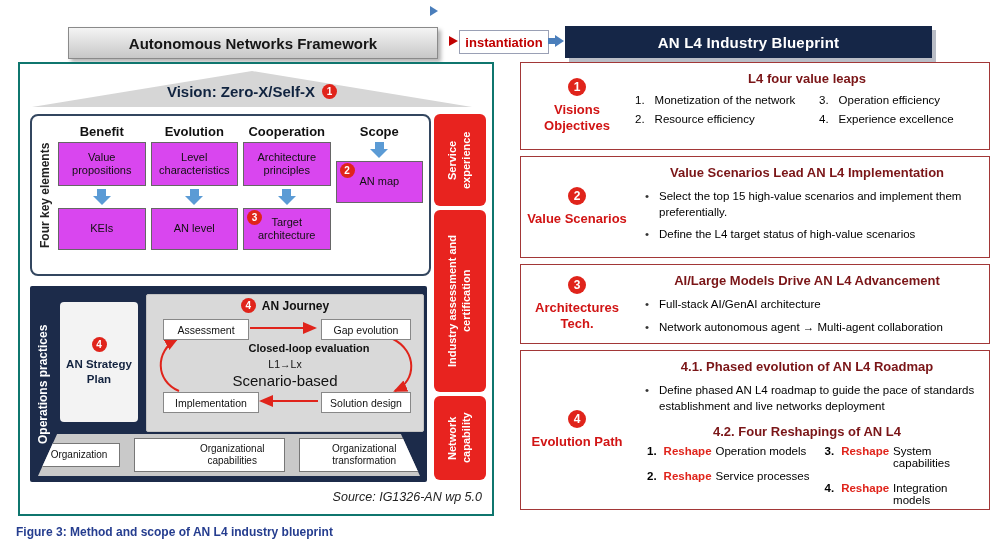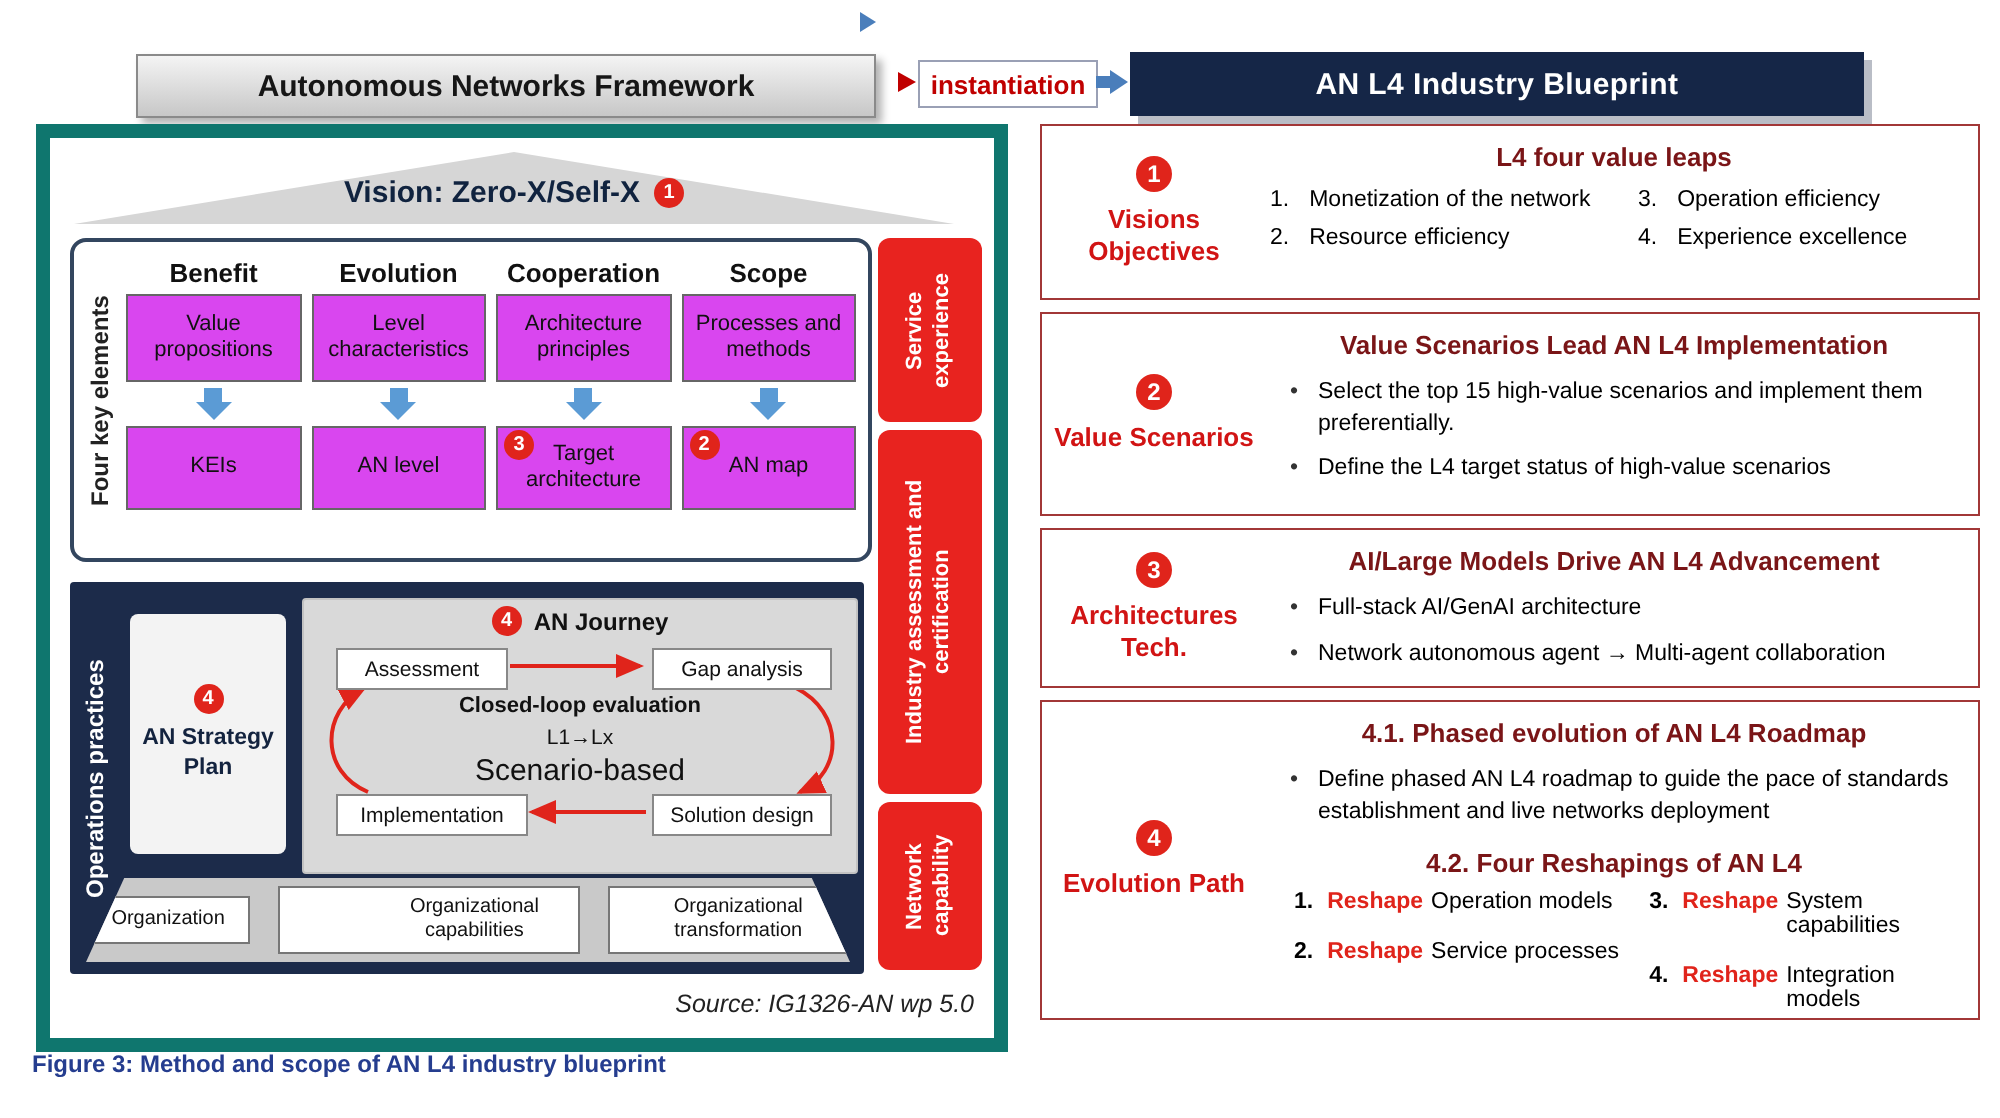--- a/index.html
+++ b/index.html
@@ -27,21 +27,21 @@
     color:#fff;font-weight:bold;font-size:15px;letter-spacing:.2px;}
 
   
   .badge{display:inline-flex;align-items:center;justify-content:center;border-radius:50%;
     background:#e0241b;color:#fff;font-weight:bold;flex:0 0 auto;}
   .badge.sm{width:15px;height:15px;font-size:10px;}
   .badge.md{width:18px;height:18px;font-size:12px;}
 
   
   .panel-left{position:absolute;left:18px;top:62px;width:472px;height:450px;
-    border:7px solid #0f766e;background:#fff;}
+    border:2px solid #0f766e;background:#fff;}
   .roof{position:absolute;left:12px;top:7px;width:440px;height:36px;background:#d6d6d6;
     clip-path:polygon(50% 0,100% 100%,0 100%);}
   .vision-row{position:absolute;left:0;top:19px;width:464px;display:flex;align-items:center;
     justify-content:center;gap:7px;font-weight:bold;font-size:15px;color:#10233f;}
 
   .key-box{position:absolute;left:10px;top:50px;width:397px;height:158px;
     border:2px solid #33465f;border-radius:8px;background:#fff;}
   .vtext{writing-mode:vertical-rl;transform:rotate(180deg);
     display:flex;align-items:center;justify-content:center;text-align:center;}
   .key-label{position:absolute;left:2px;top:0;height:100%;width:22px;
@@ -75,21 +75,21 @@
   .j-title{position:absolute;left:0;top:3px;width:100%;display:flex;align-items:center;justify-content:center;gap:6px;
     font-weight:bold;font-size:12px;color:#111;}
   .j-svg{position:absolute;left:0;top:0;pointer-events:none;}
   .jbox{position:absolute;border:1px solid #888;background:#fff;display:flex;align-items:center;justify-content:center;
     font-size:10.5px;}
   .j-assess{left:16px;top:24px;width:84px;height:19px;}
   .j-gap{left:174px;top:24px;width:88px;height:19px;}
   .j-impl{left:16px;top:97px;width:94px;height:19px;}
   .j-sol{left:174px;top:97px;width:88px;height:19px;}
   .j-text{position:absolute;left:0;width:100%;text-align:center;}
-  .j-loop{top:47px;font-weight:bold;font-size:11px;}
+  .j-loop{top:47px;font-weight:bold;font-size:11px;padding-left:24px;}
   .j-lvl{top:63px;font-size:10.5px;}
   .j-scen{top:77px;font-size:15px;}
 
   .org-trap{position:absolute;left:8px;top:148px;width:382px;height:42px;background:#c9c9c9;
     clip-path:polygon(5% 0,95% 0,100% 100%,0 100%);
     display:flex;align-items:center;justify-content:center;gap:14px;}
   .obox{border:1px solid #777;background:#fff;display:flex;align-items:center;justify-content:center;
     text-align:center;font-size:10px;line-height:1.2;padding:1px 3px;}
   .ob1{width:80px;height:20px;}
   .ob2{width:106px;height:30px;padding-left:48px;}
@@ -185,21 +185,20 @@
               <span class="head"></span>
             </div>
           <div class="kout">
             <span class="badge sm pos-tl">3</span>
             <span>Target architecture</span>
           </div>
         </div>
 
         <div class="kcol">
           <div class="khead">Scope</div>
-          <div class="kbox">Processes and methods</div>
           <div class="fat-arrow">
               <span class="stem"></span>
               <span class="head"></span>
             </div>
           <div class="kout">
             <span class="badge sm pos-tl">2</span>
             <span>AN map</span>
           </div>
         </div>
 
@@ -228,21 +227,21 @@
           <line x1="103" y1="33" x2="168" y2="33" stroke="#e0241b" stroke-width="2" marker-end="url(#arr)"></line>
           <line x1="171" y1="106" x2="114" y2="106" stroke="#e0241b" stroke-width="2" marker-end="url(#arr)"></line>
           <path d="M 246,44 C 270,56 270,86 248,96" fill="none" stroke="#e0241b" stroke-width="2" marker-end="url(#arr)"></path>
           <path d="M 32,96 C 8,86 8,56 30,44" fill="none" stroke="#e0241b" stroke-width="2" marker-end="url(#arr)"></path>
         </svg>
         <div class="j-title">
           <span class="badge sm">4</span>
           <span>AN Journey</span>
         </div>
         <div class="jbox j-assess">Assessment</div>
-        <div class="jbox j-gap">Gap analysis</div>
+        <div class="jbox j-gap">Gap evolution</div>
         <div class="j-text j-loop">Closed-loop evaluation</div>
         <div class="j-text j-lvl">L1→Lx</div>
         <div class="j-text j-scen">Scenario-based</div>
         <div class="jbox j-impl">Implementation</div>
         <div class="jbox j-sol">Solution design</div>
       </div>
 
       <div class="org-trap">
         <div class="obox ob1">Organization</div>
         <div class="obox ob2">Organizational capabilities</div>

